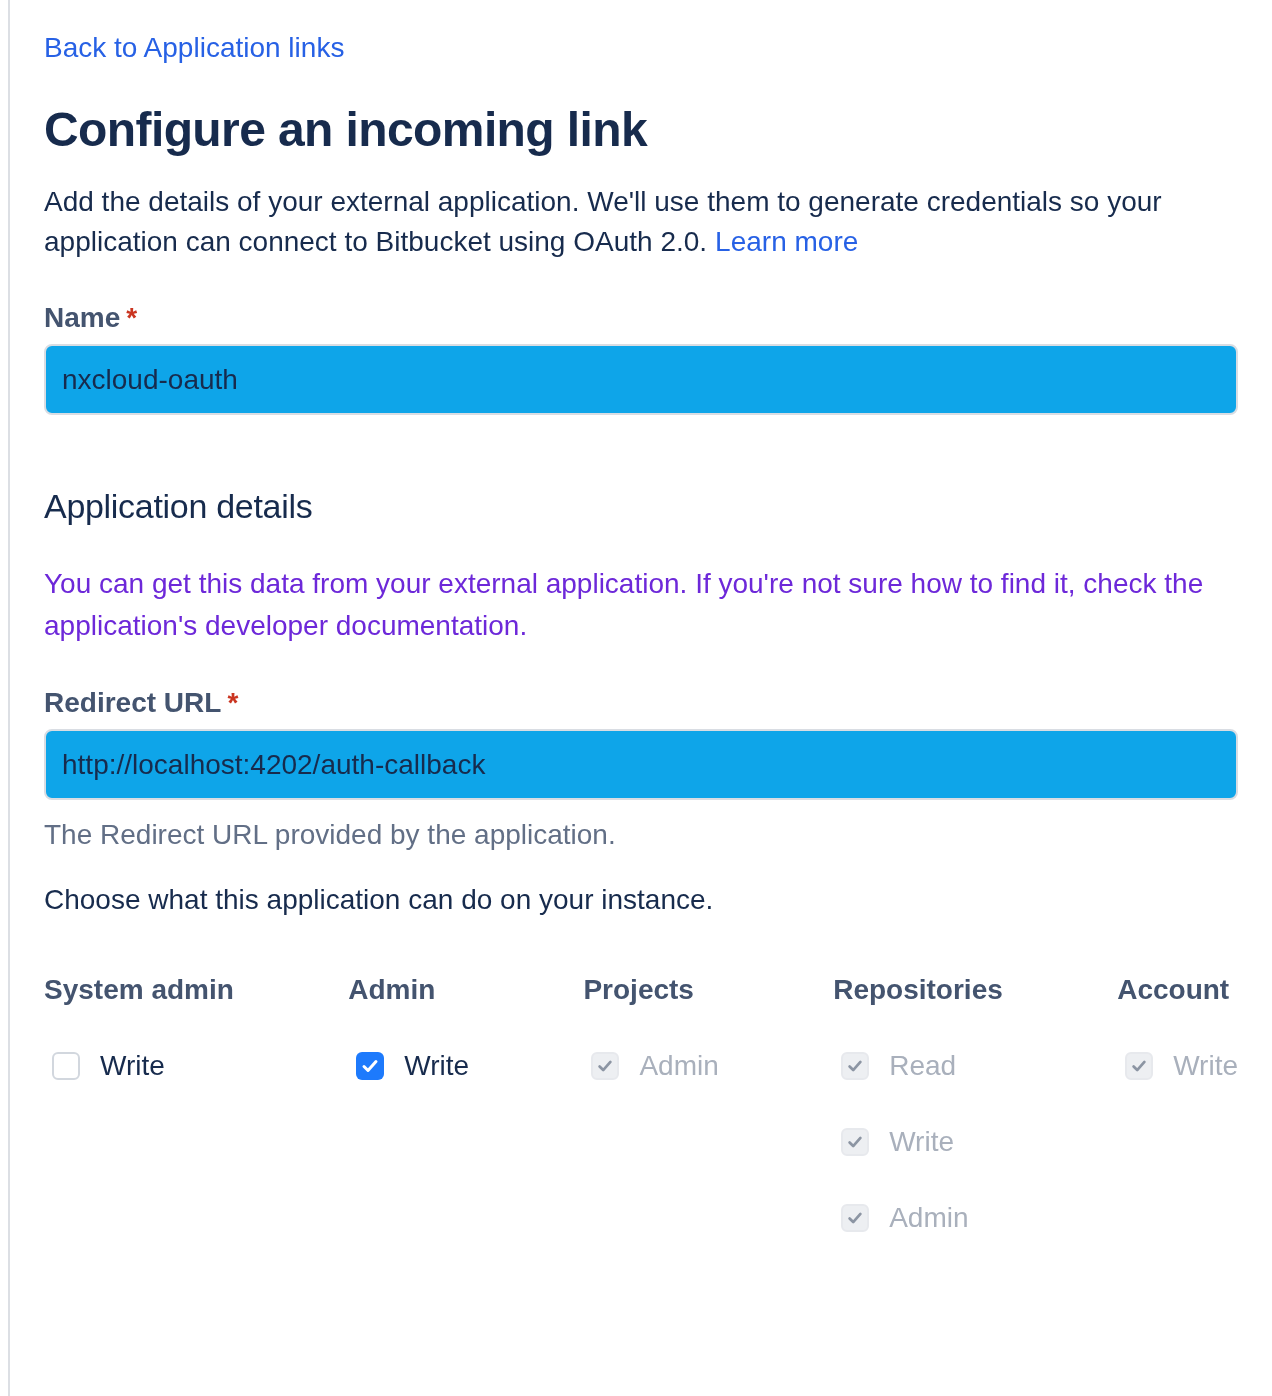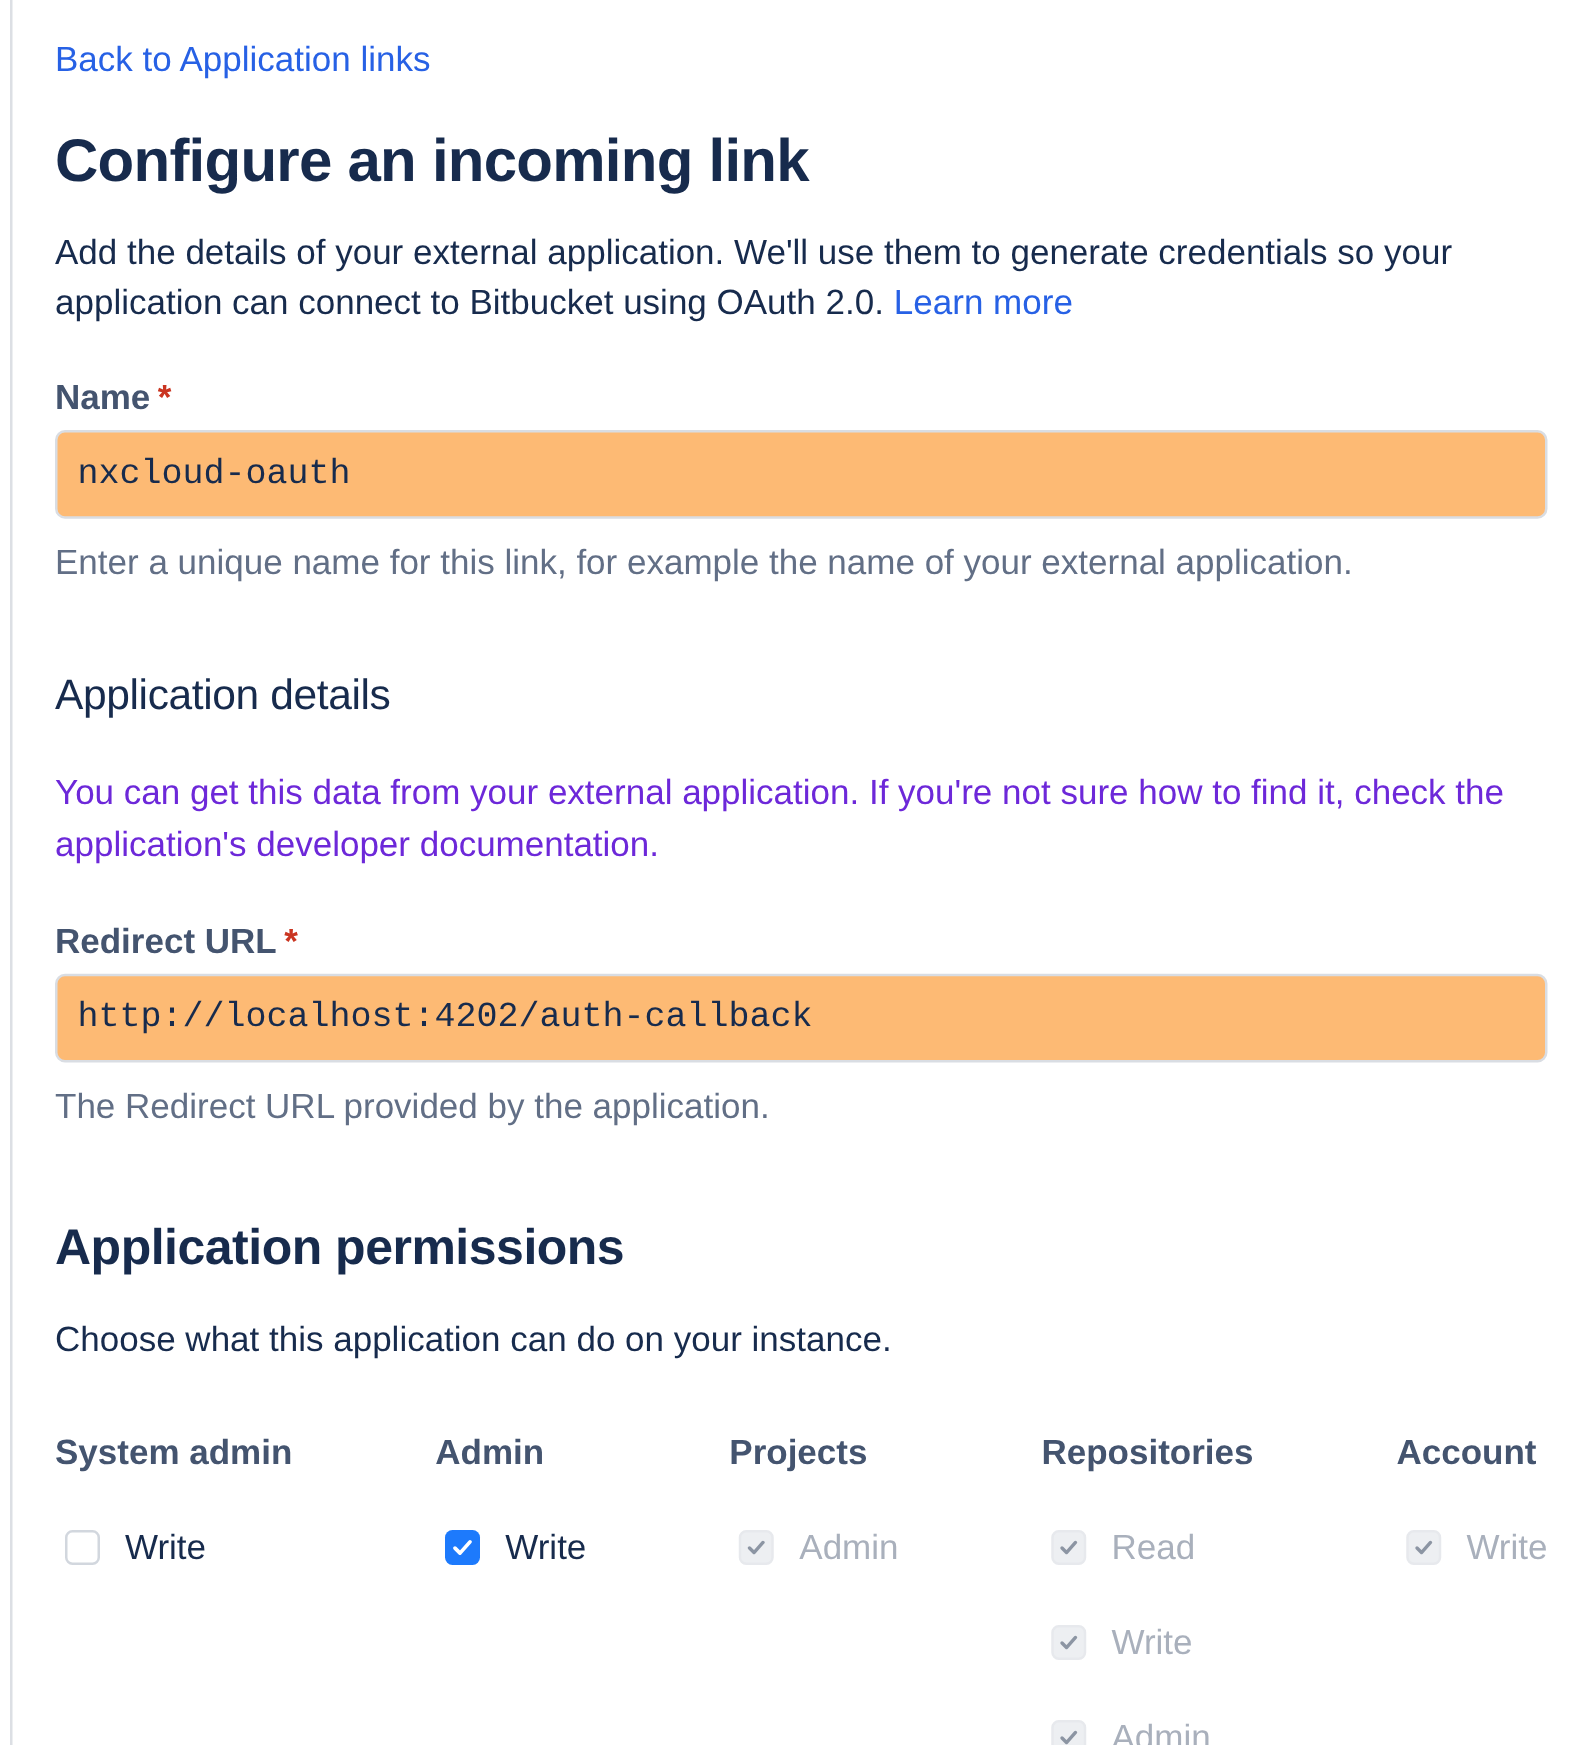--- a/index.html
+++ b/index.html
@@ -68,24 +68,24 @@
   }
   .text-input {
     display: block;
     margin-top: 10px;
     width: 1194px;
     height: 71px;
     box-sizing: border-box;
     border: 2px solid #D9DDE3;
     border-radius: 8px;
     padding: 0 16px;
-    font-family: Liberation Mono, monospace;
-    font-size: 28px;
-    color: #172B4D;
-    background: #fdba74;
+    font-family: Liberation Sans, sans-serif;
+    font-size: 28px;
+    color: #172B4D;
+    background: #0ea5e9;
     outline: none;
   }
   .hint {
     margin-top: 20px;
     font-size: 28px;
     line-height: 30px;
     color: #626F86;
   }
   h2.section-title-details {
     margin: 70px 0 0 0;
@@ -181,30 +181,28 @@
 <div class="page">
 
   <a class="back-link" href="#">Back to Application links</a>
 
   <h1 class="page-title">Configure an incoming link</h1>
 
   <p class="lead"><span>Add the details of your external application. We'll use them to generate credentials so your application can connect to Bitbucket using OAuth 2.0.</span><a class="inline-link" href="#">Learn more</a></p>
 
   <div class="field-label"><span>Name</span><span class="req">*</span></div>
   <input class="text-input" type="text" value="nxcloud-oauth" style="">
-  <div class="hint">Enter a unique name for this link, for example the name of your external application.</div>
 
   <h2 class="section-title-details">Application details</h2>
   <p class="section-desc">You can get this data from your external application. If you're not sure how to find it, check the application's developer documentation.</p>
 
   <div class="field-label"><span>Redirect URL</span><span class="req">*</span></div>
   <input class="text-input" type="text" value="http://localhost:4202/auth-callback" style="">
   <div class="hint">The Redirect URL provided by the application.</div>
 
-  <h2 class="section-title-permissions">Application permissions</h2>
   <p class="perm-desc">Choose what this application can do on your instance.</p>
 
   <div class="perm-grid">
 
     <div class="perm-col">
       <div class="perm-col-header">System admin</div>
       <div class="perm-item">
         <span class="checkbox unchecked"></span>
         <span class="perm-item-label">Write</span>
       </div>

